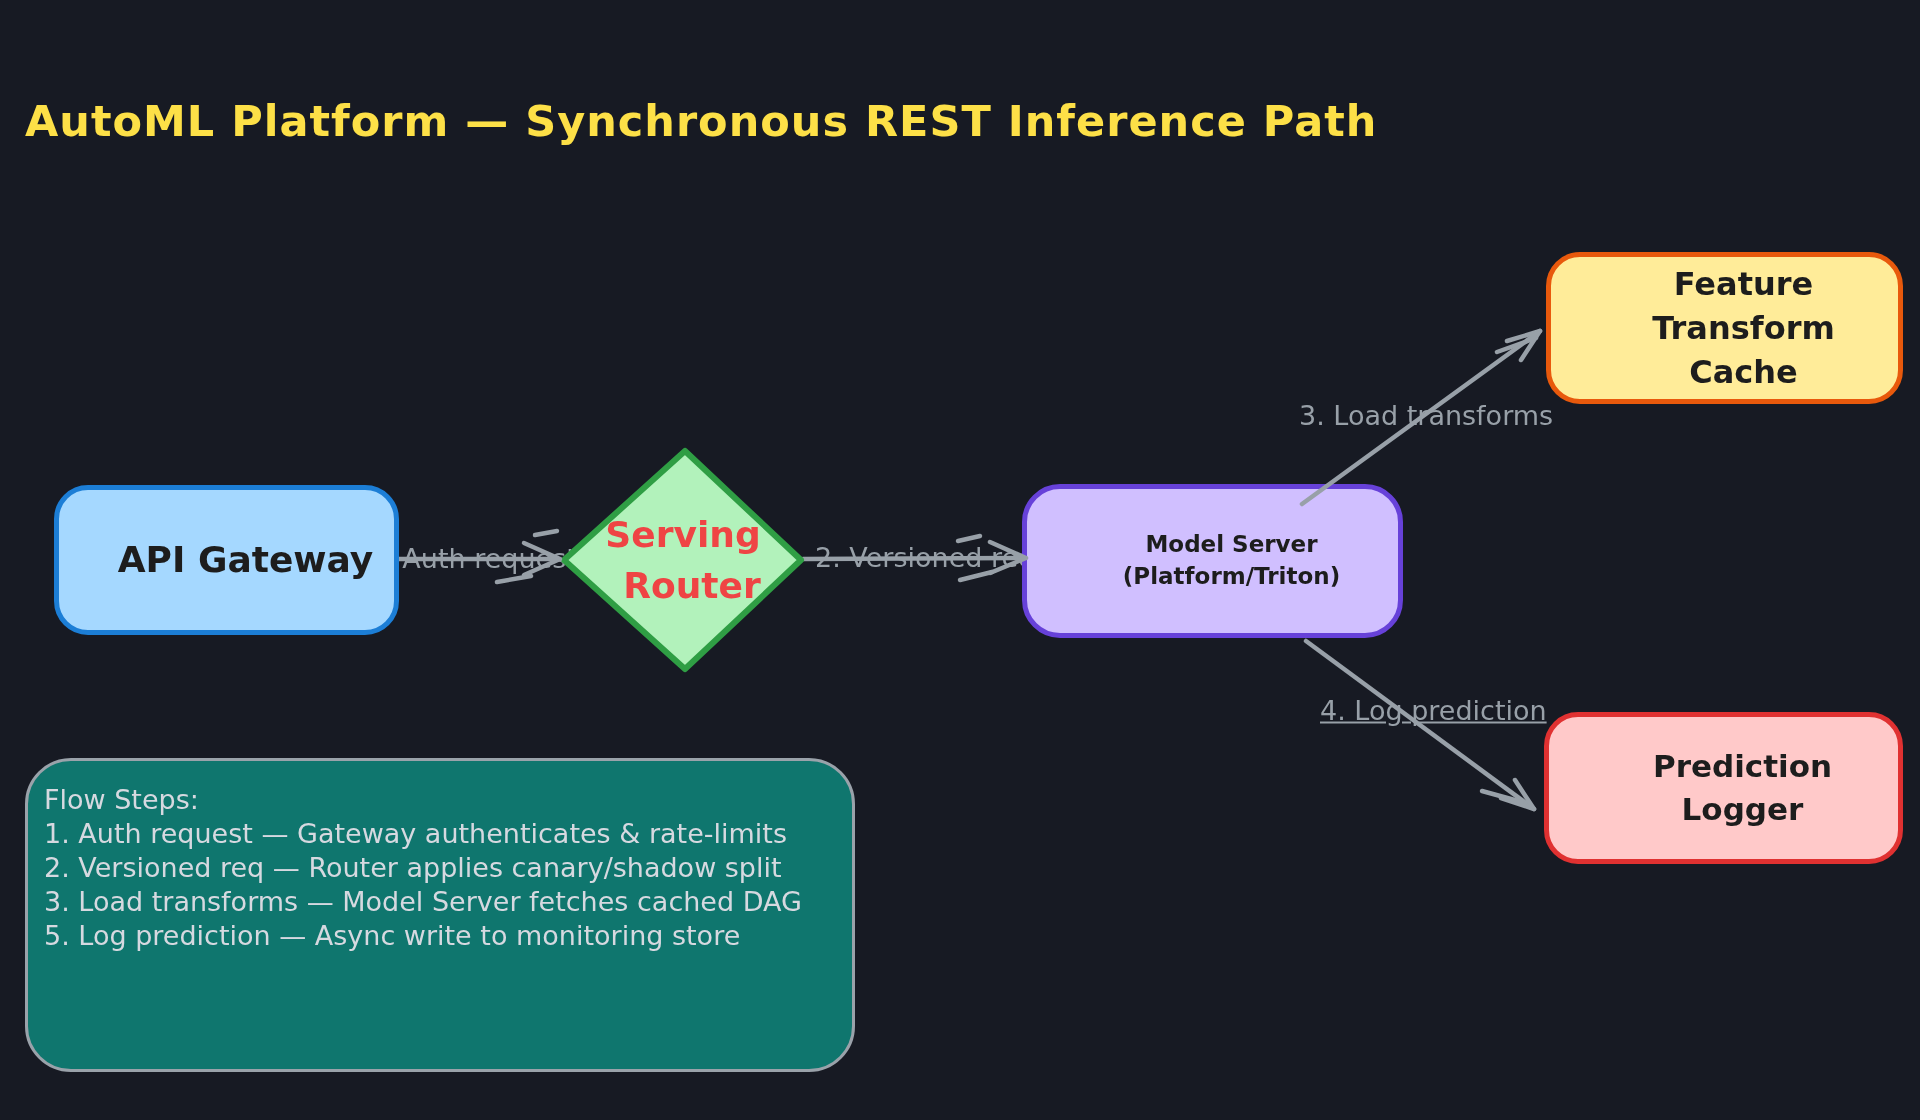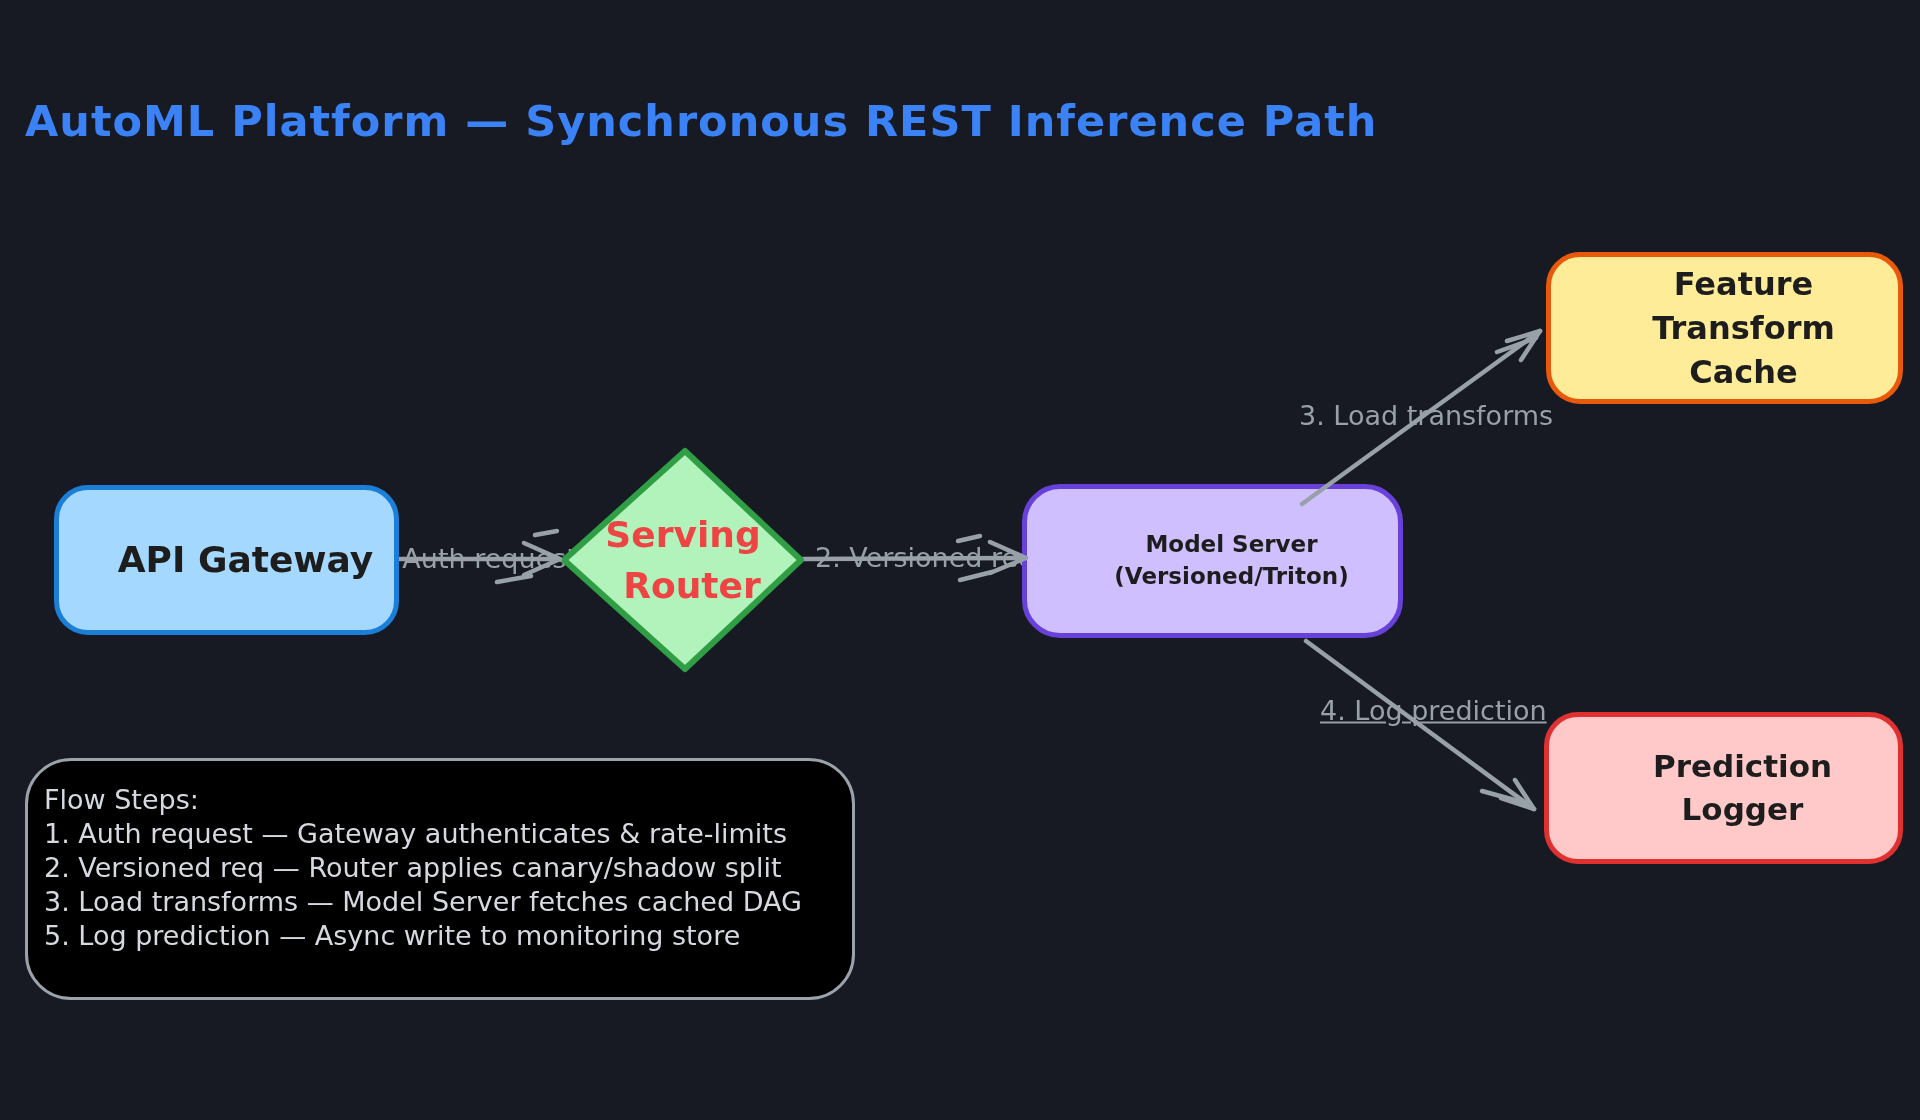--- a/index.html
+++ b/index.html
@@ -3,21 +3,21 @@
 <meta charset="utf-8">
 <style>
   html,body { margin:0; padding:0; background:#171a23; }
   .canvas {
     position:relative; width:1920px; height:1120px;
     background:#171a23; overflow:hidden;
     font-family:"DejaVu Sans", sans-serif;
   }
   .diagram-title {
     position:absolute; left:25px; top:96px;
-    font-size:43px; font-weight:bold; color:#3b82f6;
+    font-size:43px; font-weight:bold; color:#fde047;
     letter-spacing:1px; white-space:nowrap; z-index:2;
   }
   
   .node {
     position:absolute; box-sizing:border-box;
     display:flex; align-items:center; justify-content:center;
     text-align:center; color:#1d1d1d; font-weight:bold;
     border-radius:34px; border:5px solid; z-index:3;padding-left:38px;
   }
   .node .node-text { line-height:1.38; }
@@ -47,22 +47,22 @@
   .edge-label {
     position:absolute; transform:translateY(-50%);
     color:#98a0a8; font-size:27px; white-space:nowrap; z-index:1;
   }
   .edge-label-1 { left:368px;  top:558px; }
   .edge-label-2 { left:815px;  top:557px; }
   .edge-label-3 { left:1299px; top:415px; }
   .edge-label-4 { left:1320px; top:710px;text-decoration:underline; }
   
   .note {
-    position:absolute; left:25px; top:758px; width:830px; height:242px;
-    box-sizing:border-box; background:#000000;
+    position:absolute; left:25px; top:758px; width:830px; height:314px;
+    box-sizing:border-box; background:#0f766e;
     border:3px solid #9aa2aa; border-radius:46px;
     padding:22px 20px 20px 16px;
     color:#d6d9e0; font-size:27px; line-height:34px; z-index:2;
   }
   .note div { white-space:nowrap; }
 </style>
 </head>
 <body>
 
 <div class="canvas">
@@ -95,21 +95,21 @@
     <polygon points="564,560 685,451 801,560 685,669" fill="#b2f2bb" stroke="#2f9e44" stroke-width="6" stroke-linejoin="round"></polygon>
   </svg>
   <div class="node-serving-router-text">
     <div>Serving</div>
     <div>Router</div>
   </div>
 
   <div class="node node-model-server">
     <div class="node-text">
       <div>Model Server</div>
-      <div>(Versioned/Triton)</div>
+      <div>(Platform/Triton)</div>
     </div>
   </div>
 
   <div class="node node-feature-cache">
     <div class="node-text">
       <div>Feature Transform</div>
       <div>Cache</div>
     </div>
   </div>
 

